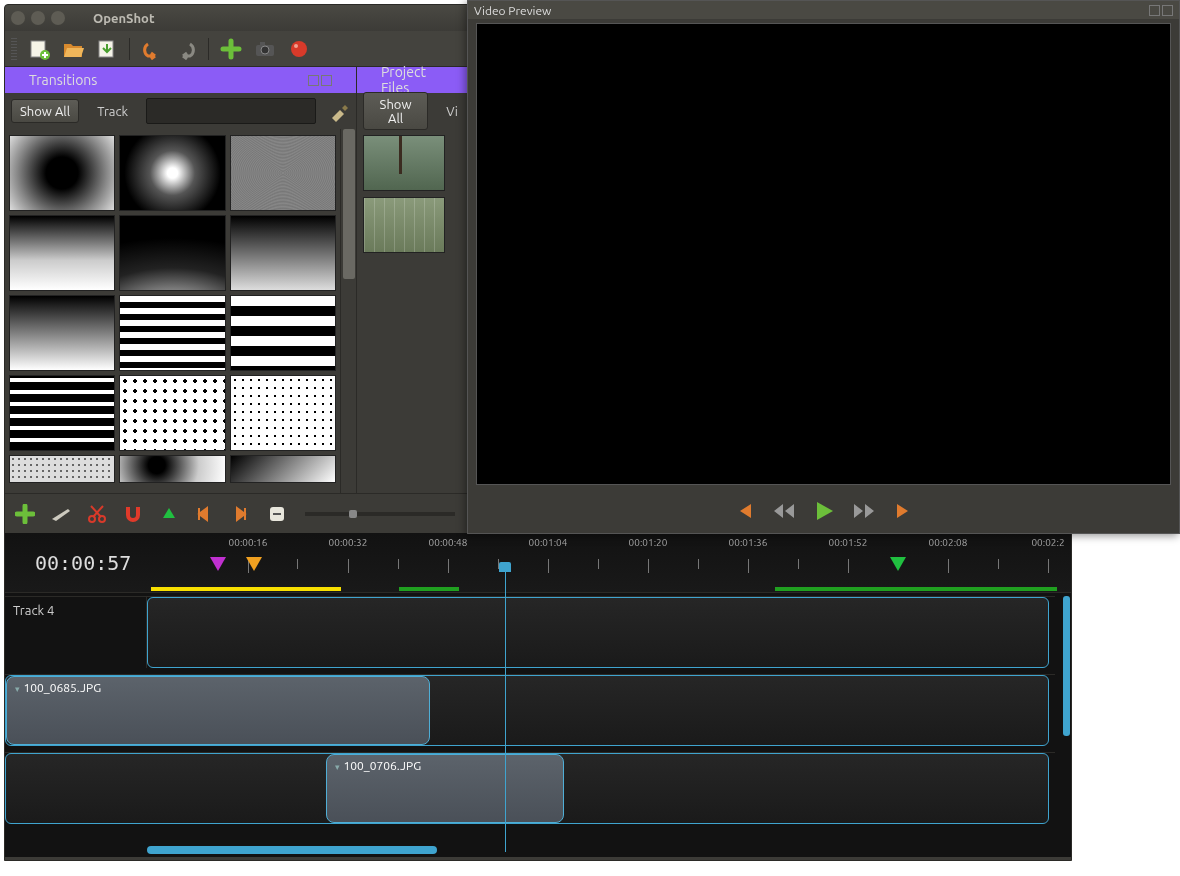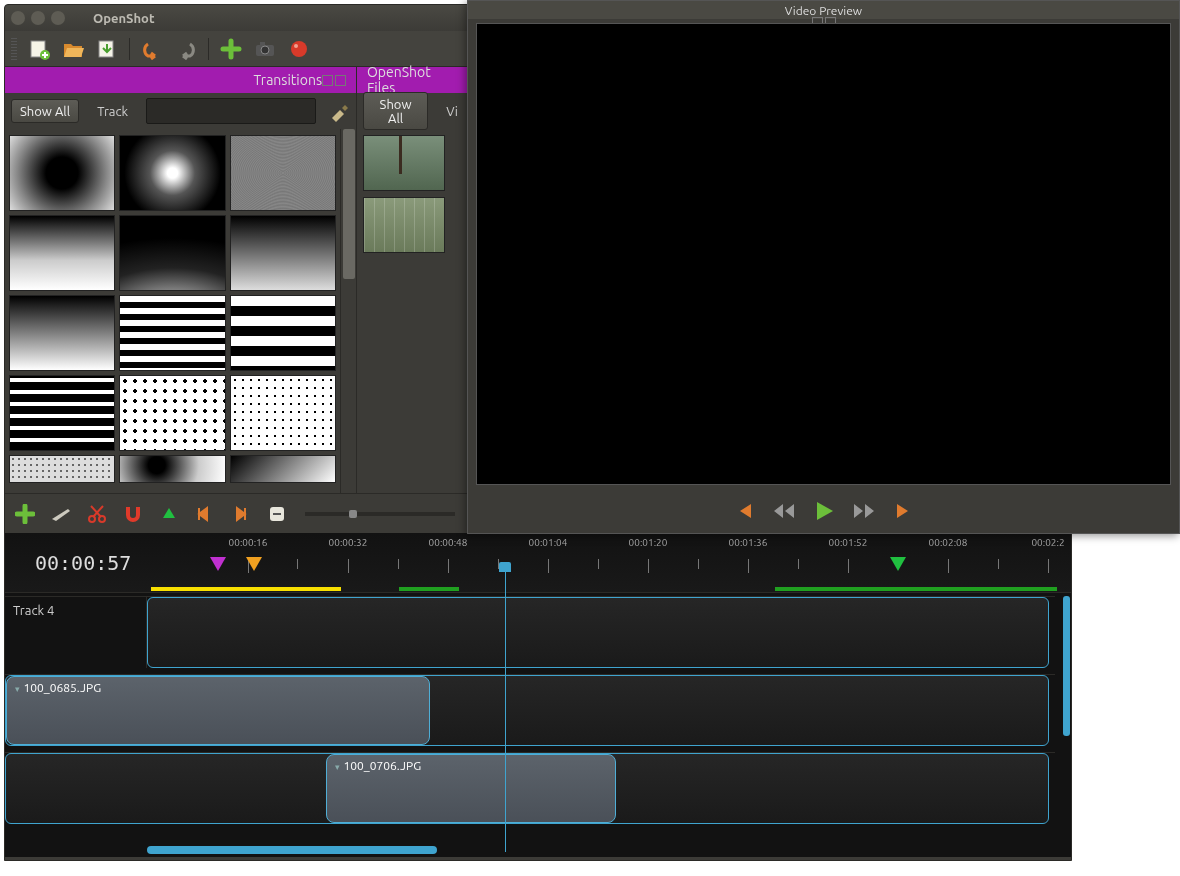--- a/index.html
+++ b/index.html
@@ -11,21 +11,21 @@
 .win-btn { width: 14px; height: 14px; border-radius: 50%; background: #5e5c54; display: inline-block; }
 .title-text { color: #bcbab2; margin-left: 22px; font-weight: bold; font-size: 13px; }
 
 .toolbar { height: 36px; background: #44433e; display: flex; align-items: center; padding: 0 6px; gap: 10px; border-bottom: 1px solid #2b2a27; }
 .tb-icon { width: 24px; height: 24px; display: flex; align-items: center; justify-content: center; cursor: pointer; }
 .tb-sep { width: 1px; height: 22px; background: #2b2a27; }
 .grip { width: 6px; height: 22px; background: repeating-linear-gradient(0deg,#555 0,#555 1px,transparent 1px,transparent 3px); }
 
 .panels-row { height: 426px; display: flex; }
 .panel { background: #3c3b37; border-right: 1px solid #2b2a27; display: flex; flex-direction: column; }
-.panel-header { height: 26px; background: #a21caf; color: #ddd; padding: 4px 10px; display: flex; align-items: center; justify-content: flex-end; font-size: 14px; }
+.panel-header { height: 26px; background: #8b5cf6; color: #ddd; padding: 4px 24px; display: flex; align-items: center; justify-content: space-between; font-size: 14px; }
 .panel-tiny-icons { display:flex; gap:2px; }
 .panel-tiny { width:11px; height:11px; border:1px solid #777; }
 .panel-filter { height: 36px; display: flex; align-items: center; gap: 12px; padding: 4px 6px; }
 .btn-toggle { background: linear-gradient(#5d5c56,#4a4943); color: #eee; border: 1px solid #2b2a27; border-radius: 3px; padding: 4px 8px; font-size: 13px; cursor: pointer; }
 .btn-flat { color:#ccc; padding: 4px 6px; }
 .search-box { flex:1; height: 26px; background: #2b2a27; border: 1px solid #1a1a18; border-radius: 2px; }
 .brush-icon { width:22px; height:22px; }
 
 .trans-grid { flex:1; overflow:hidden; display:flex; }
 .trans-thumbs { flex:1; padding: 6px 4px; display: grid; grid-template-columns: repeat(3,1fr); grid-auto-rows: 76px; gap: 4px; background: #3c3b37; }
@@ -64,21 +64,21 @@
 .clip .tiny { font-size:9px; color:#8aa; margin-right:4px; }
 
 .h-scroll { position:absolute; bottom:2px; left:142px; right:10px; height:10px; background:#121212; }
 .h-scroll .h-handle { position:absolute; left:0; width:290px; height:8px; top:1px; background:#3fa4cf; border-radius:4px; }
 
 .timeline-vscroll { position:absolute; right:0; top:63px; width:9px; height:170px; }
 .timeline-vscroll .vh { width:7px; height:140px; background:#3fa4cf; border-radius:3px; margin:0 auto; }
 
 
 .preview-window { position:absolute; left:467px; top:0; width:713px; height:534px; background:#3c3b37; border:1px solid #555; box-shadow: -2px 2px 8px rgba(0,0,0,.4); z-index:20; display:flex; flex-direction:column; }
-.preview-title { height:18px; background:#4a4943; color:#ddd; font-size:12px; padding:3px 6px; display:flex; justify-content:space-between; align-items:center;flex-direction:column; }
+.preview-title { height:18px; background:#4a4943; color:#ddd; font-size:12px; padding:3px 6px; display:flex; justify-content:space-between; align-items:center; }
 .preview-screen { flex:1; margin:4px 8px 4px 8px; background:#000; border:1px solid #555; }
 .preview-controls { height:44px; display:flex; align-items:center; justify-content:center; gap:16px; }
 
 
 svg { display:block; }
 
 
 .t0 { background: radial-gradient(circle at 50% 50%, #000 25%, #888 70%, #ddd 100%); }
 .t1 { background: radial-gradient(circle at 50% 50%, #fff 8%, #555 35%, #000 75%); }
 .t2 { background: #7f7f7f; background-image: repeating-radial-gradient(#777 0,#888 1px,#777 2px); }
@@ -204,21 +204,21 @@
           <div class="trans-thumb t14" style="height:28px"></div>
         </div>
         <div class="scroll-v">
             <div class="scroll-handle" style="height:150px"></div>
           </div>
       </div>
     </div>
 
     <div class="panel" style="width:114px">
       <div class="panel-header">
-        <span>OpenShot Files</span>
+        <span>Project Files</span>
       </div>
       <div class="panel-filter">
         <button class="btn-toggle">Show All</button>
         <span class="btn-flat">Vi</span>
       </div>
       <div class="files-thumbs">
         <div class="file-thumb ft0"></div>
         <div class="file-thumb ft1"></div>
       </div>
     </div>
@@ -359,21 +359,21 @@
       </div>
       <div class="track">
         <div class="track-body">
           <div class="clip" style="left:0px; width:424px">
             <span class="tiny">▾</span><span>100_0685.JPG</span>
           </div>
         </div>
       </div>
       <div class="track">
         <div class="track-body">
-          <div class="clip" style="left:320px; width:290px">
+          <div class="clip" style="left:320px; width:238px">
             <span class="tiny">▾</span><span>100_0706.JPG</span>
           </div>
         </div>
       </div>
     </div>
 
     <div class="timeline-vscroll">
         <div class="vh"></div>
       </div>
     <div class="h-scroll">

